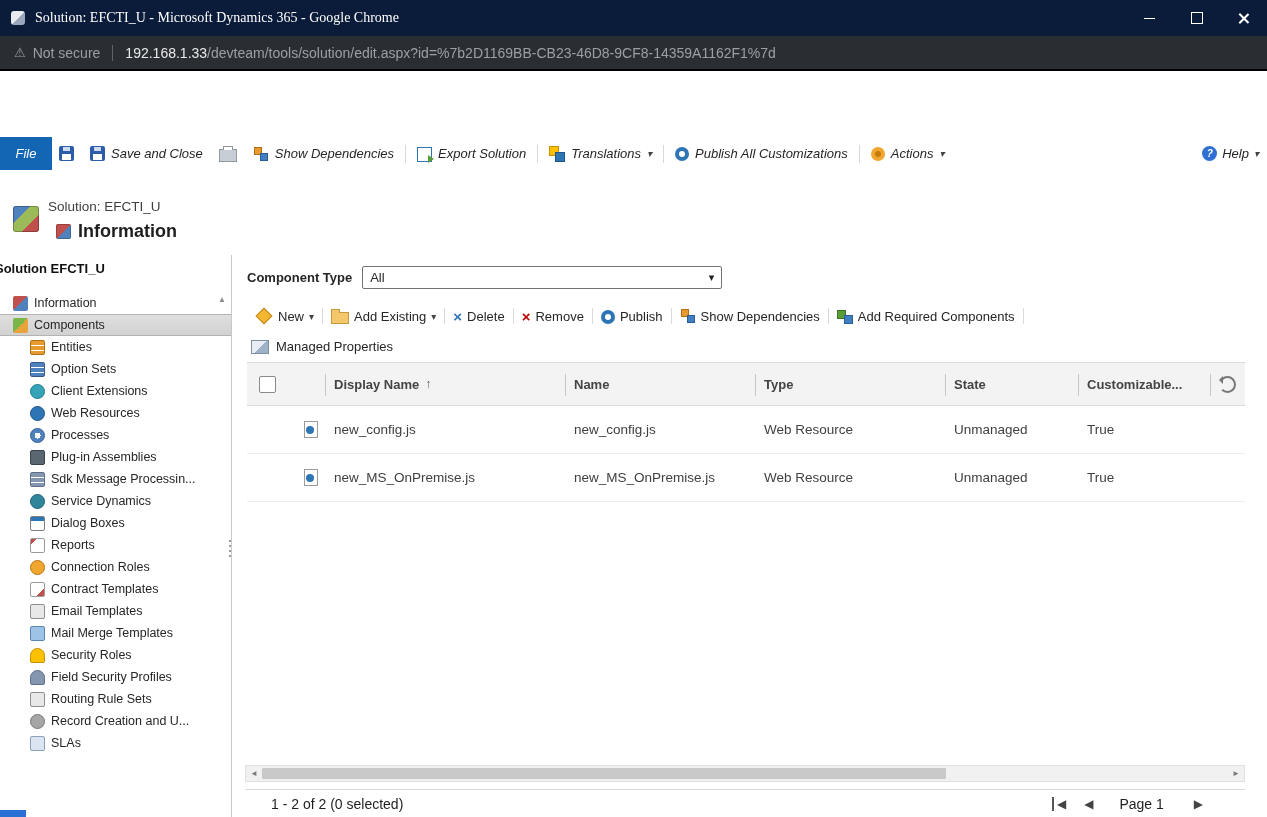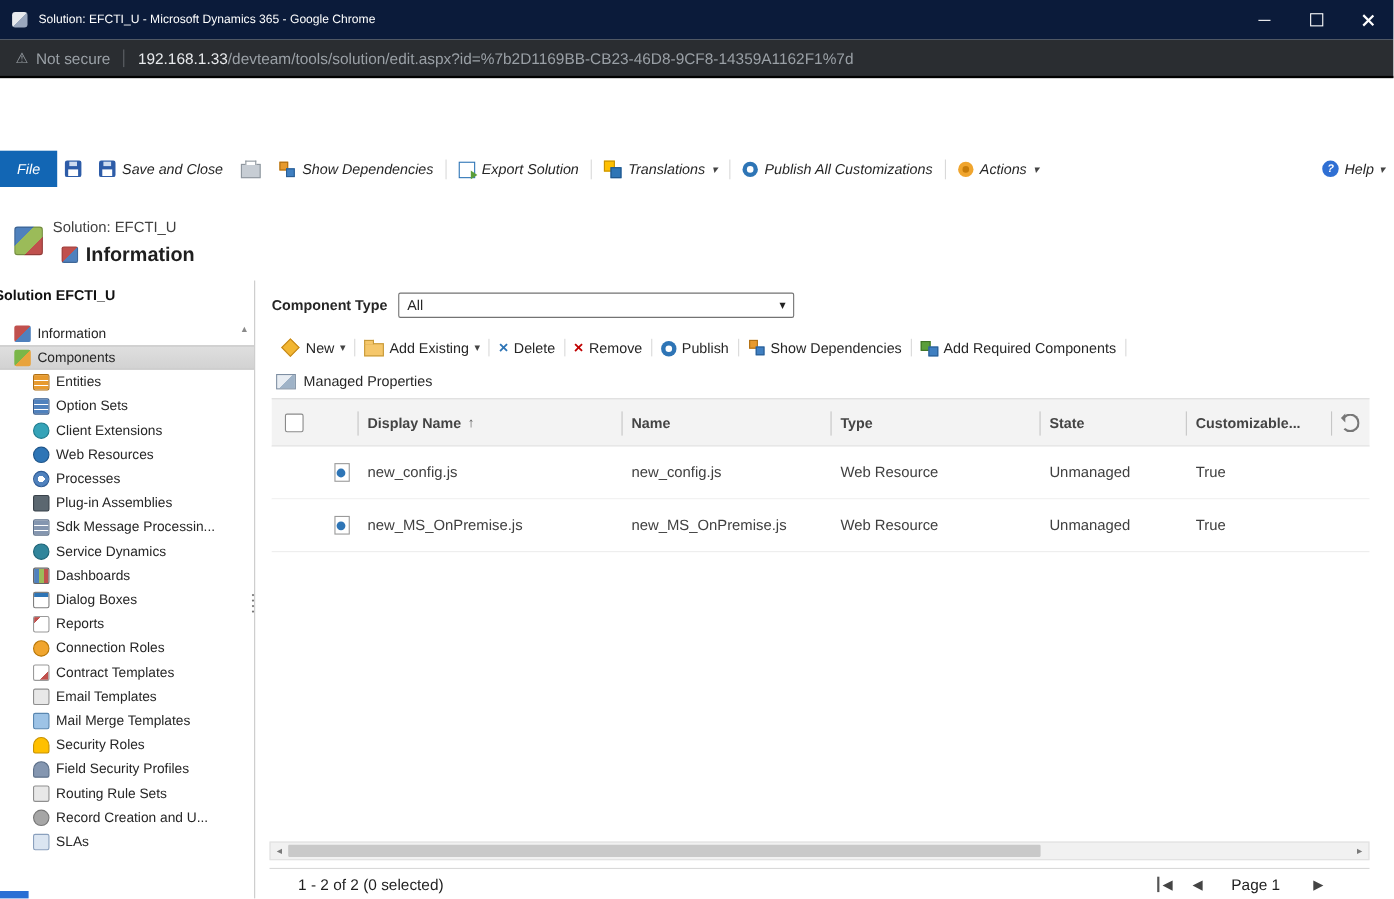--- a/index.html
+++ b/index.html
@@ -4,21 +4,21 @@
 <style>
   html,body{margin:0;padding:0;background:#fff;}
   #screen{position:relative;width:1267px;height:817px;overflow:hidden;background:#fff;
           font-family:"Liberation Sans",sans-serif;color:#262626;}
 
   
   .titlebar{position:absolute;top:0;left:0;width:100%;height:36px;background:#0b1b3a;
             display:flex;align-items:center;color:#fff;}
   .app-icon{width:14px;height:14px;margin-left:11px;border-radius:3px;flex:none;
             background:linear-gradient(135deg,#e8eaed 0 50%,#9aa7bd 50% 100%);}
-  .win-title{margin-left:10px;font-size:11px;white-space:nowrap;}
+  .win-title{margin-left:10px;font-size:14px;white-space:nowrap;font-family:Liberation Serif, serif;}
   .win-controls{margin-left:auto;display:flex;height:100%;}
   .win-btn{width:47px;height:100%;display:flex;align-items:center;justify-content:center;}
   .g-min{width:11px;height:1px;background:#fff;}
   .g-max{width:10px;height:10px;border:1px solid #fff;}
   .g-close{position:relative;width:13px;height:13px;}
   .g-close::before,.g-close::after{content:"";position:absolute;left:6px;top:0;width:1.5px;height:13px;background:#fff;}
   .g-close::before{transform:rotate(45deg);}
   .g-close::after{transform:rotate(-45deg);}
 
   
@@ -287,24 +287,20 @@
     </div>
     <div class="snav-item child">
       <span class="si si-sdk"></span>
       <span>Sdk Message Processin...</span>
     </div>
     <div class="snav-item child">
       <span class="si si-endpoints"></span>
       <span>Service Dynamics</span>
     </div>
     <div class="snav-item child">
-      <span class="si si-dashboards"></span>
-      <span>Dashboards</span>
-    </div>
-    <div class="snav-item child">
       <span class="si si-dialog"></span>
       <span>Dialog Boxes</span>
     </div>
     <div class="snav-item child">
       <span class="si si-reports"></span>
       <span>Reports</span>
     </div>
     <div class="snav-item child">
       <span class="si si-connroles"></span>
       <span>Connection Roles</span>

